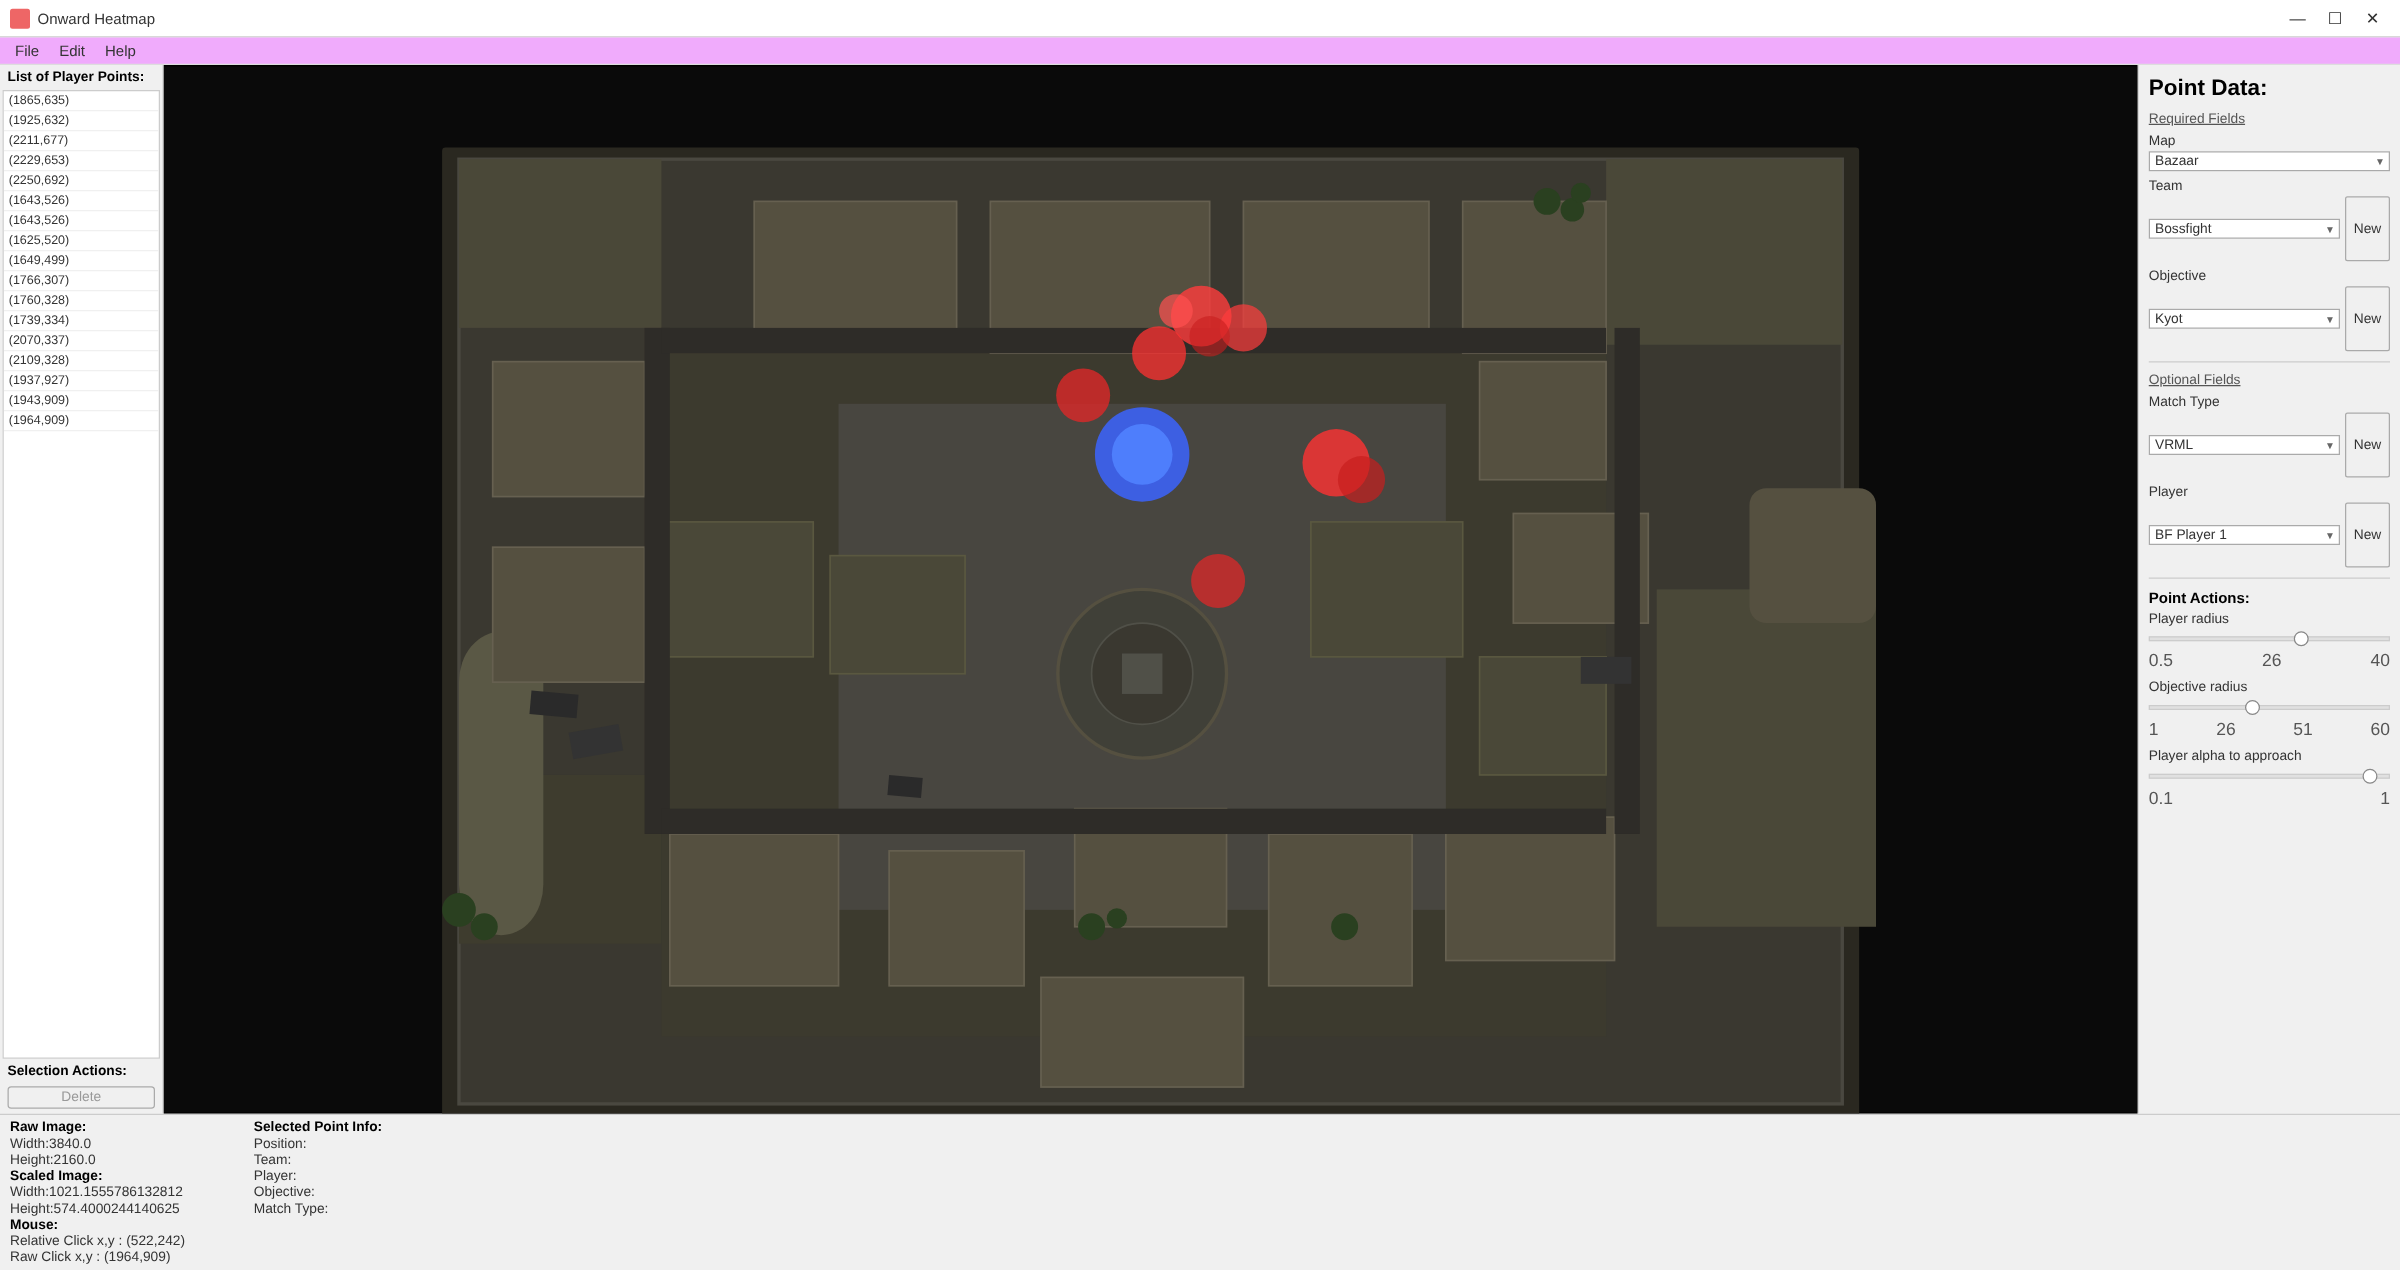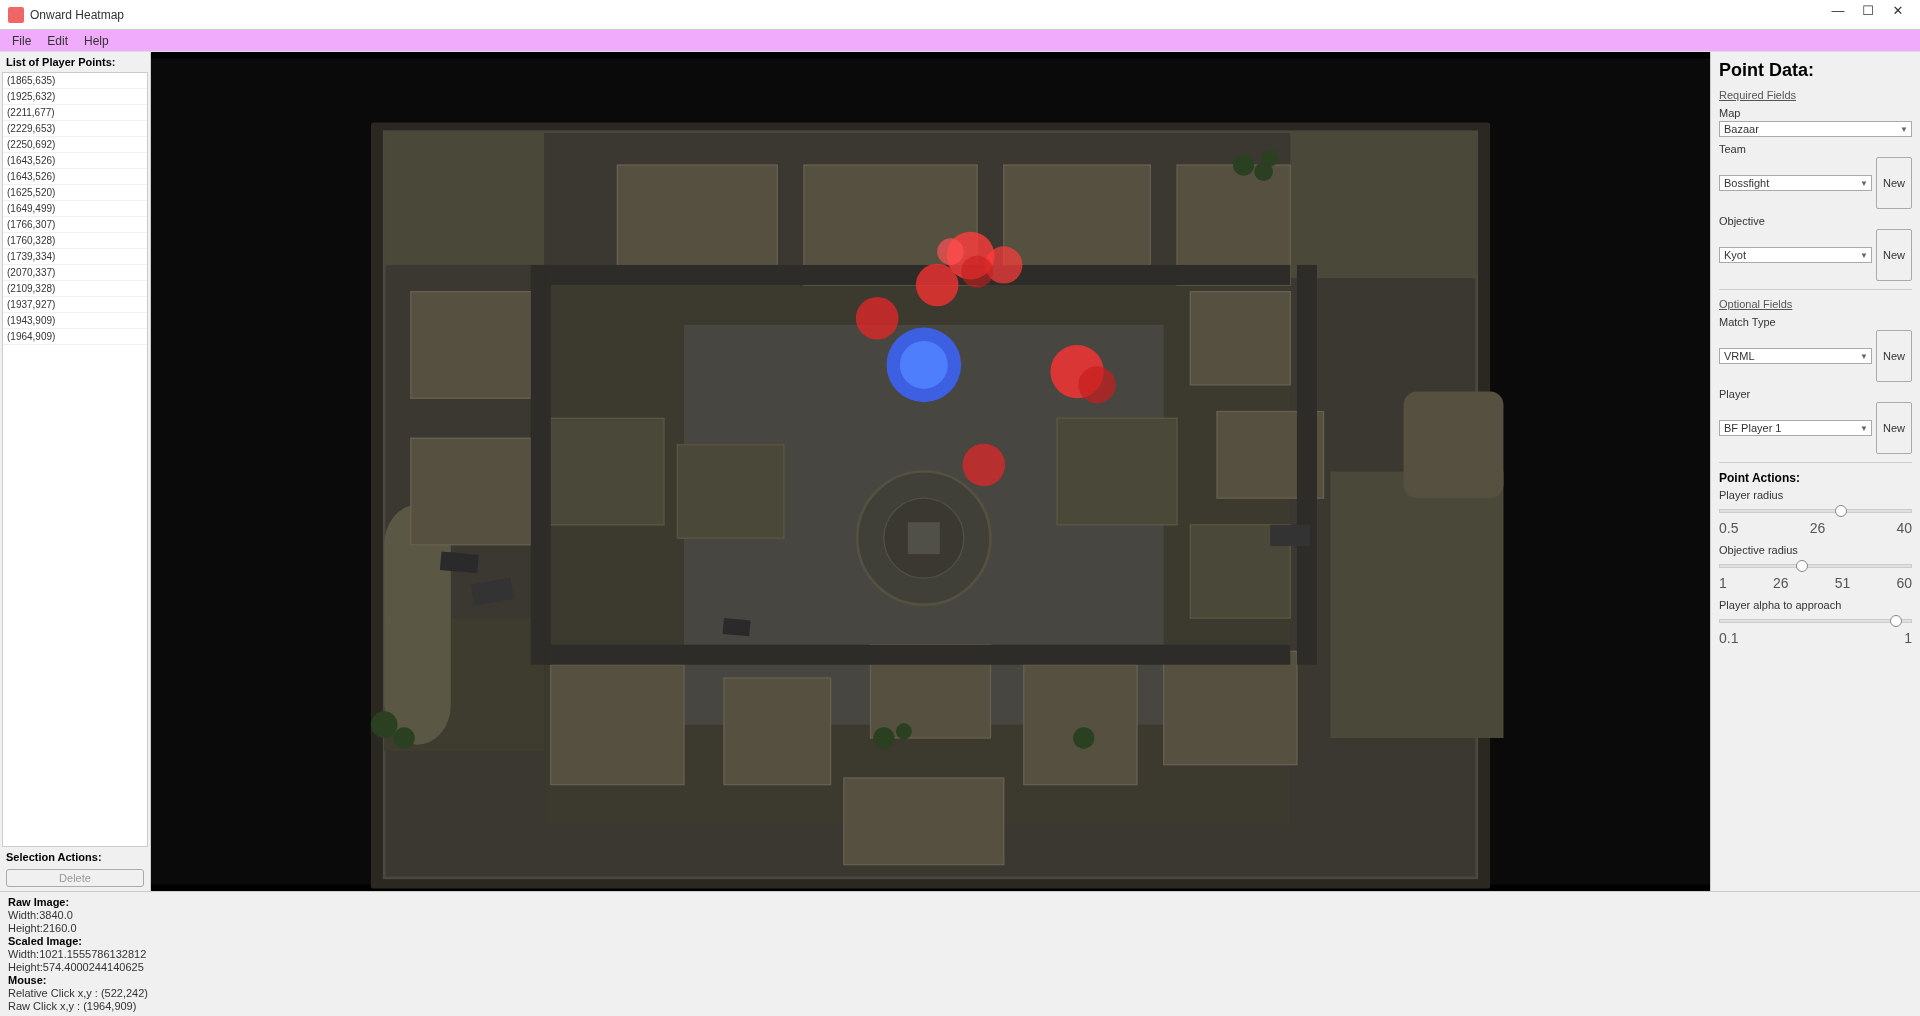--- a/index.html
+++ b/index.html
@@ -12,20 +12,21 @@
       overflow: hidden;
       display: flex;
       flex-direction: column;
     }
 
     
     .title-bar {
       background: #fff;
       height: 30px;
       display: flex;
+      align-items: center;
       justify-content: space-between;
       padding: 0 8px;
       border-bottom: 1px solid #ccc;
       flex-shrink: 0;
     }
     .title-bar-left {
       display: flex;
       align-items: center;
       gap: 6px;
     }
@@ -75,21 +76,21 @@
 
     
     .main-content {
       display: flex;
       flex: 1;
       overflow: hidden;
     }
 
     
     .left-panel {
-      width: 151px;
+      width: 131px;
       background: #f0f0f0;
       display: flex;
       flex-direction: column;
       border-right: 1px solid #ccc;
       flex-shrink: 0;
     }
     .list-header {
       padding: 4px 6px;
       font-weight: bold;
       font-size: 11px;
@@ -519,13 +520,21 @@
     <span class="status-label">Raw Image:</span>
     <span class="status-value"><span>Width:</span><span>3840.0</span></span>
     <span class="status-value"><span>Height:</span><span>2160.0</span></span>
     <span class="status-label">Scaled Image:</span>
     <span class="status-value"><span>Width:</span><span>1021.1555786132812</span></span>
     <span class="status-value"><span>Height:</span><span>574.4000244140625</span></span>
     <span class="status-label">Mouse:</span>
     <span class="status-value"><span>Relative Click x,y :</span> <span>(522,242)</span></span>
     <span class="status-value"><span>Raw Click x,y :</span> <span>(1964,909)</span></span>
   </div>
+  <div class="status-col">
+    <span class="status-label">Selected Point Info:</span>
+    <span class="status-value"><span>Position:</span></span>
+    <span class="status-value"><span>Team:</span></span>
+    <span class="status-value"><span>Player:</span></span>
+    <span class="status-value"><span>Objective:</span></span>
+    <span class="status-value"><span>Match Type:</span></span>
+  </div>
 </div>
 
 </body></html>

